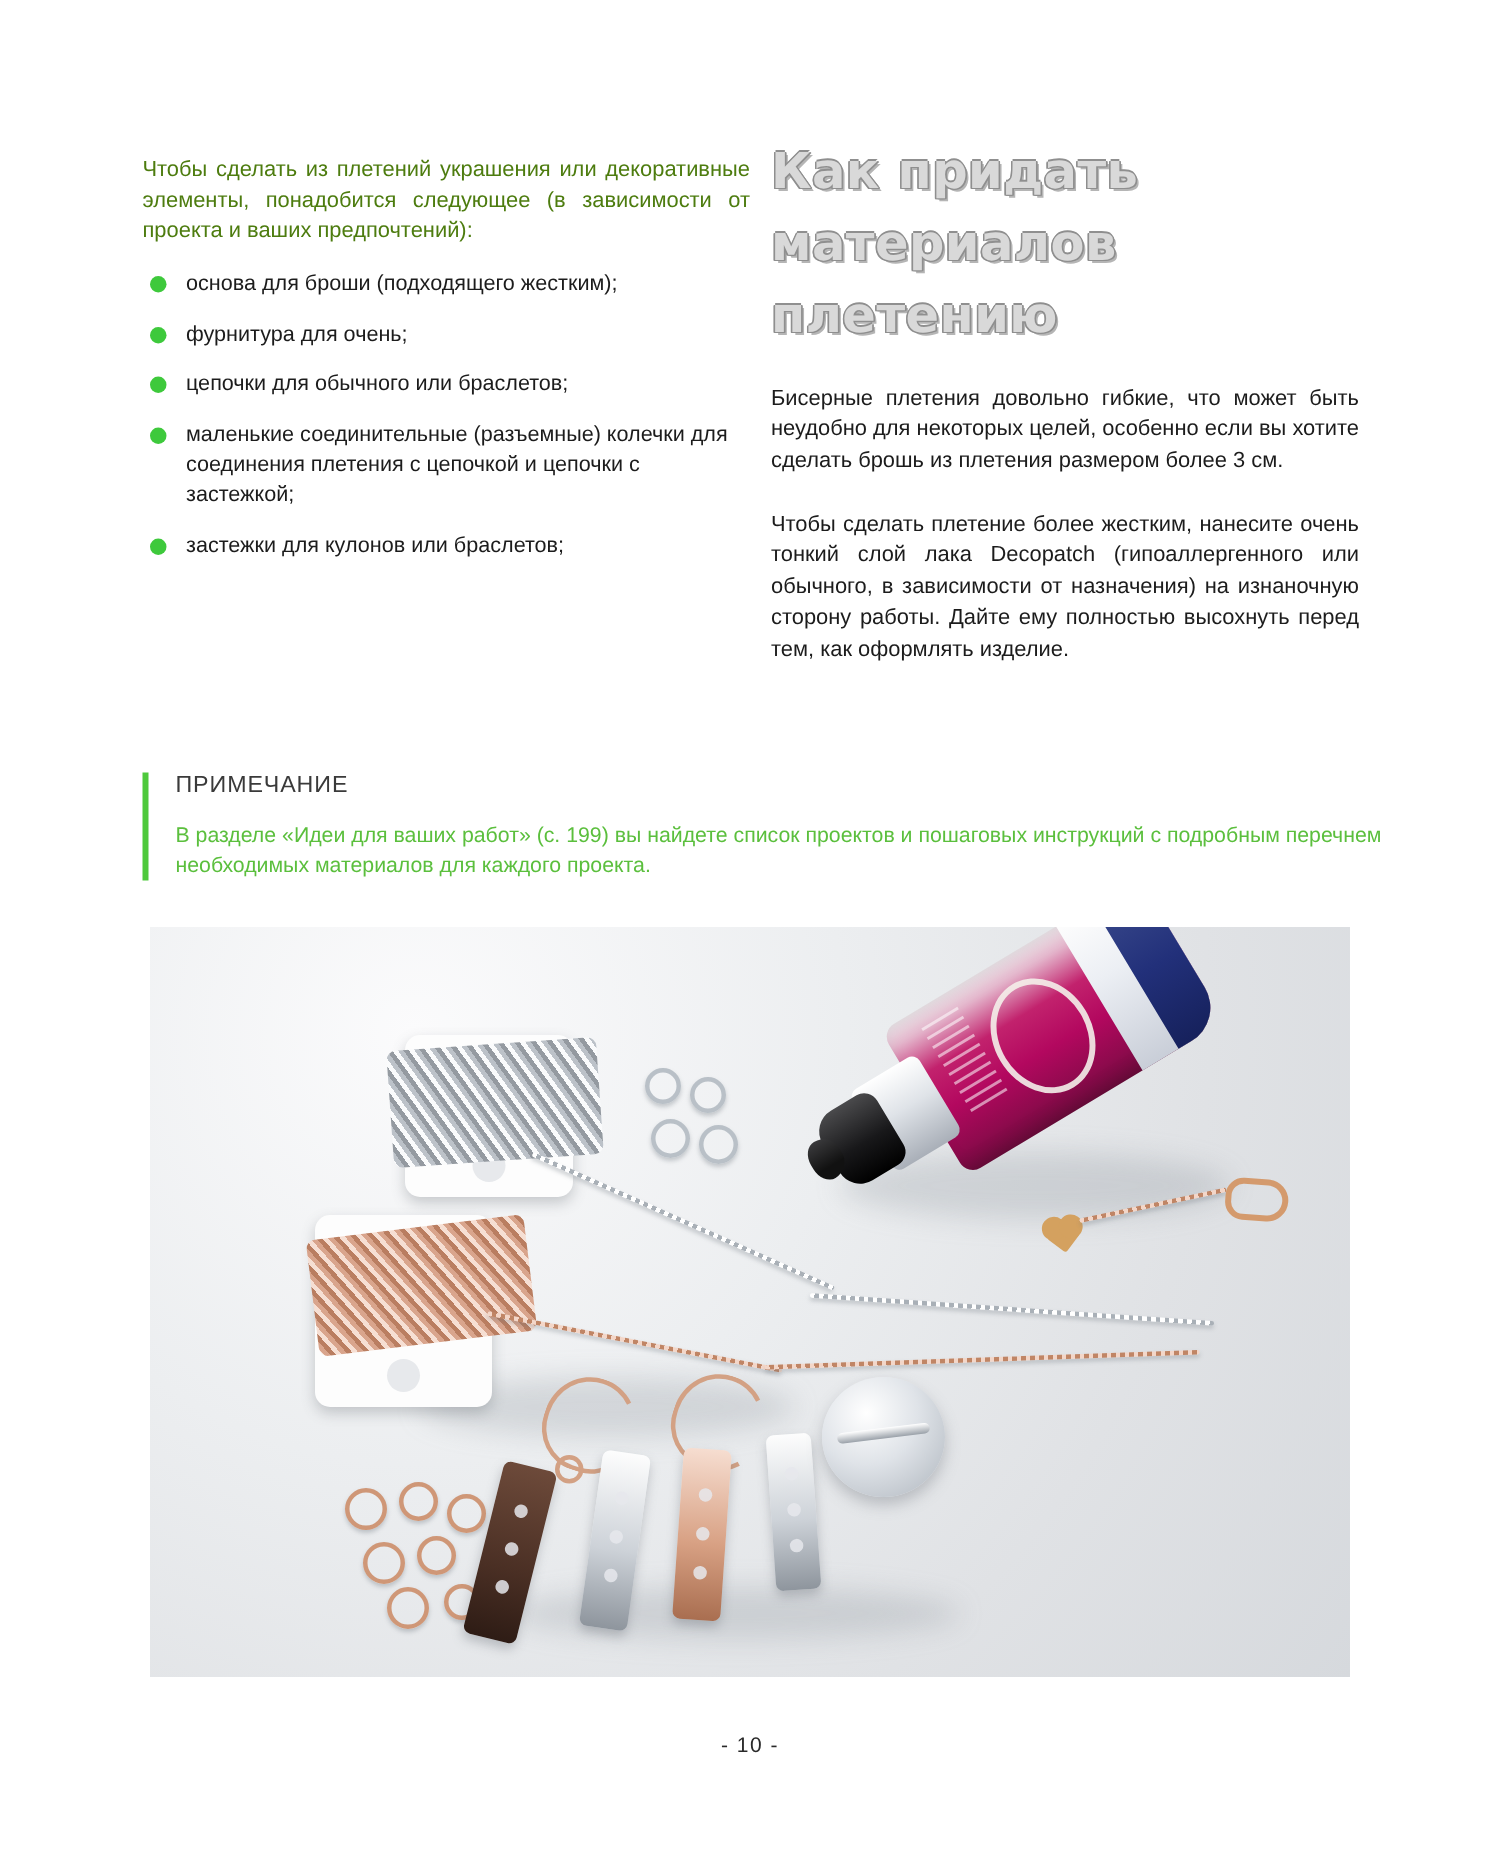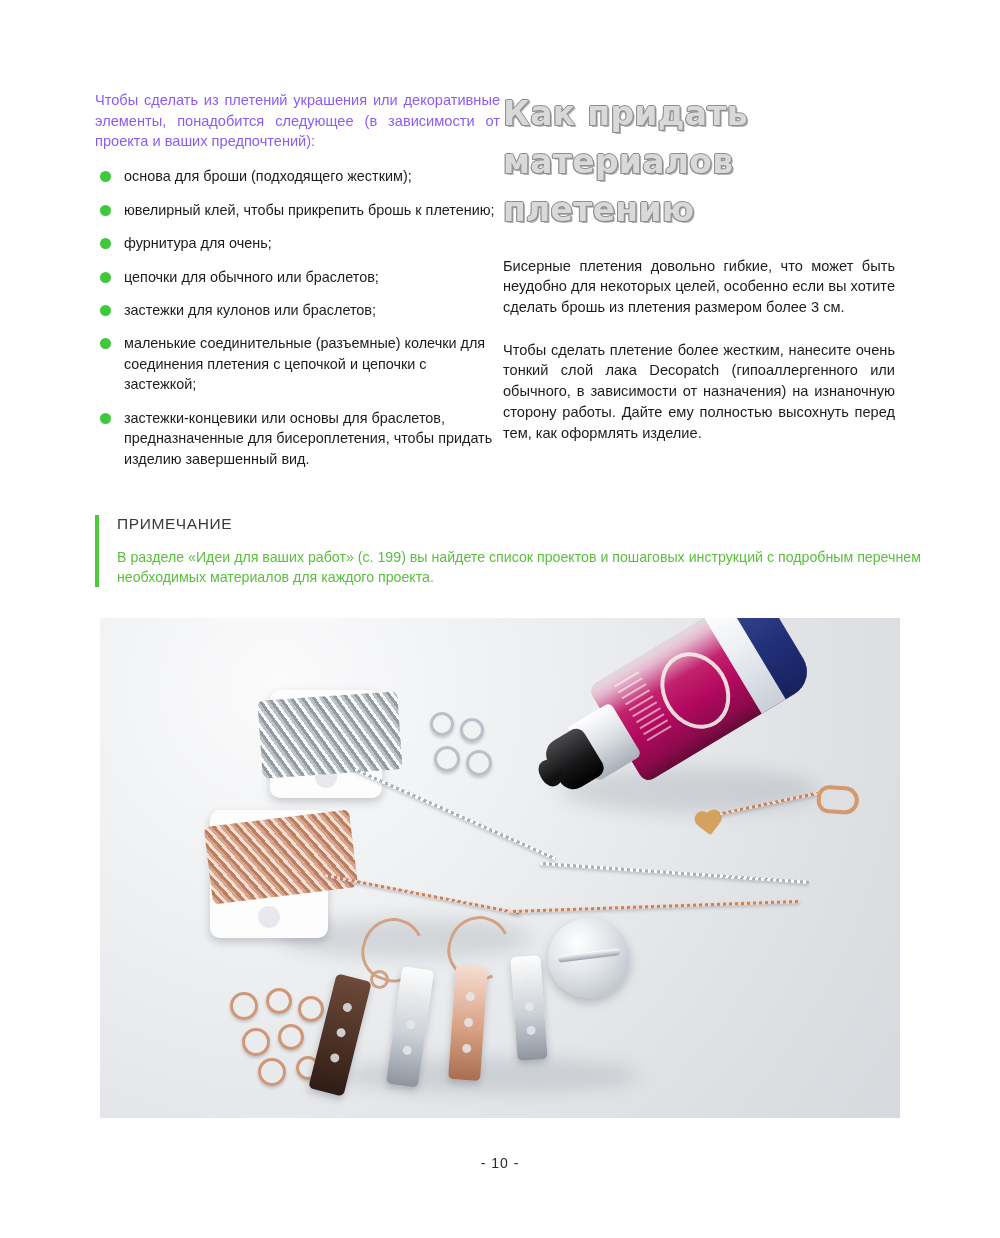--- a/index.html
+++ b/index.html
@@ -30,31 +30,31 @@
     width: 812px;
   }
   .col-left {
     position: absolute;
     left: 0;
     top: 0;
     width: 405px;
   }
   .col-right {
     position: absolute;
-    left: 408px;
+    left: 419px;
     top: 0;
     width: 392px;
   }
 
   .intro-par {
     font-size: 14.6px;
     line-height: 1.42;
     text-align: justify;
-    margin: 0 0 14px 0;
-    color: #8b5cf6;
+    margin: 13px 0 14px 0;
+    color: #4d7c0f;
   }
 
   ul.bullets {
     list-style: none;
     margin: 0;
     padding: 0;
   }
   ul.bullets li {
     position: relative;
     padding-left: 29px;
@@ -403,41 +403,33 @@
     <div class="col-left">
       <p class="intro-par">Чтобы сделать из плетений украшения или декоративные элементы, понадобится следующее (в зависимости от проекта и ваших предпочтений):</p>
 
       <ul class="bullets">
         <li>
           <span class="dot"></span>
           <span>основа для броши (подходящего жестким);</span>
         </li>
         <li>
           <span class="dot"></span>
-          <span>ювелирный клей, чтобы прикрепить брошь к плетению;</span>
-        </li>
-        <li>
-          <span class="dot"></span>
           <span>фурнитура для очень;</span>
         </li>
         <li>
           <span class="dot"></span>
           <span>цепочки для обычного или браслетов;</span>
         </li>
         <li>
           <span class="dot"></span>
-          <span>застежки для кулонов или браслетов;</span>
-        </li>
-        <li>
-          <span class="dot"></span>
           <span>маленькие соединительные (разъемные) колечки для соединения плетения с цепочкой и цепочки с застежкой;</span>
         </li>
         <li>
           <span class="dot"></span>
-          <span>застежки-концевики или основы для браслетов, предназначенные для бисероплетения, чтобы придать изделию завершенный вид.</span>
+          <span>застежки для кулонов или браслетов;</span>
         </li>
       </ul>
     </div>
 
     <div class="col-right">
       <h1 class="head-title">
         <span>Как придать</span>
         <span class="head-line2">материалов плетению</span>
       </h1>
       <p class="right-par">Бисерные плетения довольно гибкие, что может быть неудобно для некоторых целей, особенно если вы хотите сделать брошь из плетения размером более 3 см.</p>

